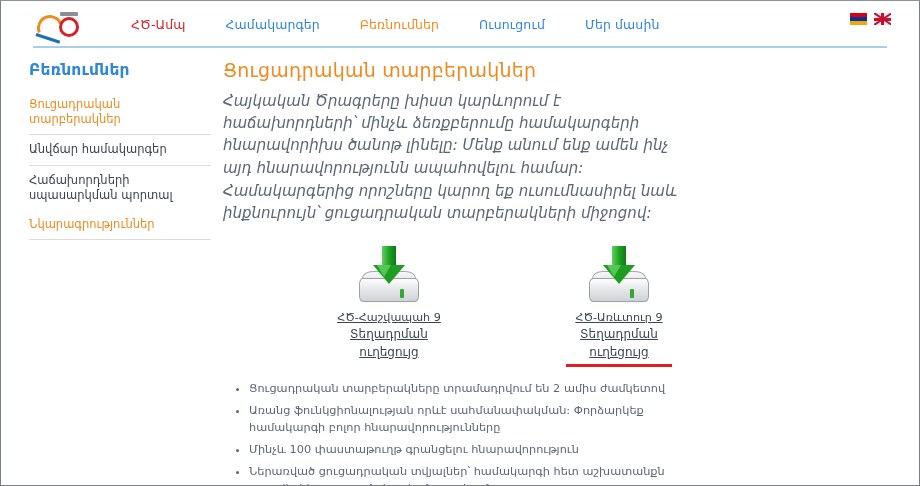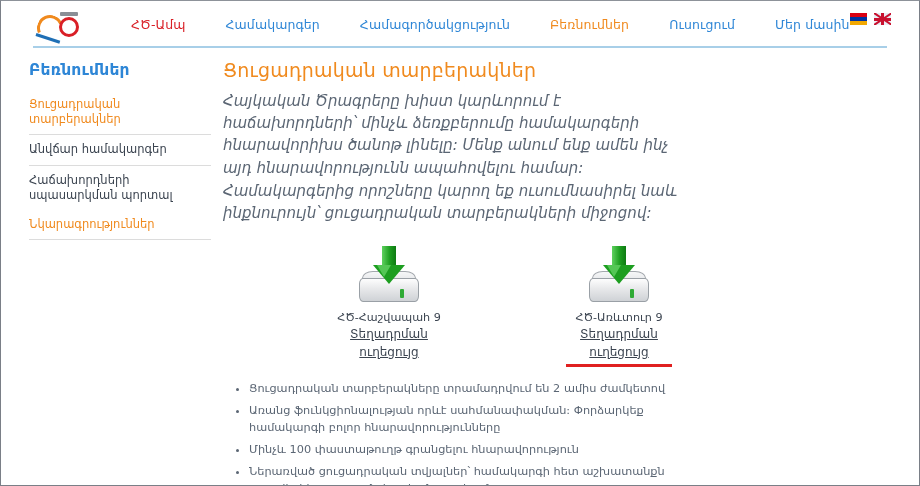--- a/index.html
+++ b/index.html
@@ -236,20 +236,21 @@
     left: 24px; top: 19px;
     width: 0; height: 0;
     border-left: 7px solid transparent;
     border-right: 7px solid transparent;
     border-top: 12px solid #67d467;
     opacity: .75;
   }
   .dl-label {
     font-size: 11.2px;
     color: #3b4450;
+    text-decoration: underline;
     line-height: 1.45;
   }
   .dl-guide {
     font-size: 12px;
     color: #3b4450;
     text-decoration: underline;
     line-height: 1.45;
   }
   .red-underline {
     width: 106px; height: 3px;
@@ -280,21 +281,20 @@
     <div class="logo">
       <div class="logo-arc"></div>
       <div class="logo-line"></div>
       <div class="logo-bar"></div>
       <div class="logo-ring"></div>
     </div>
 
     <nav class="nav">
       <div class="nav-item brand">ՀԾ-Ամպ</div>
       <div class="nav-item">Համակարգեր</div>
-      <div class="nav-item">Համագործակցություն</div>
       <div class="nav-item active">Բեռնումներ</div>
       <div class="nav-item">Ուսուցում</div>
       <div class="nav-item">Մեր մասին</div>
     </nav>
 
     <div class="lang">
       <div class="flag flag-am">
         <div class="s1"></div>
           <div class="s2"></div>
           <div class="s3"></div>

